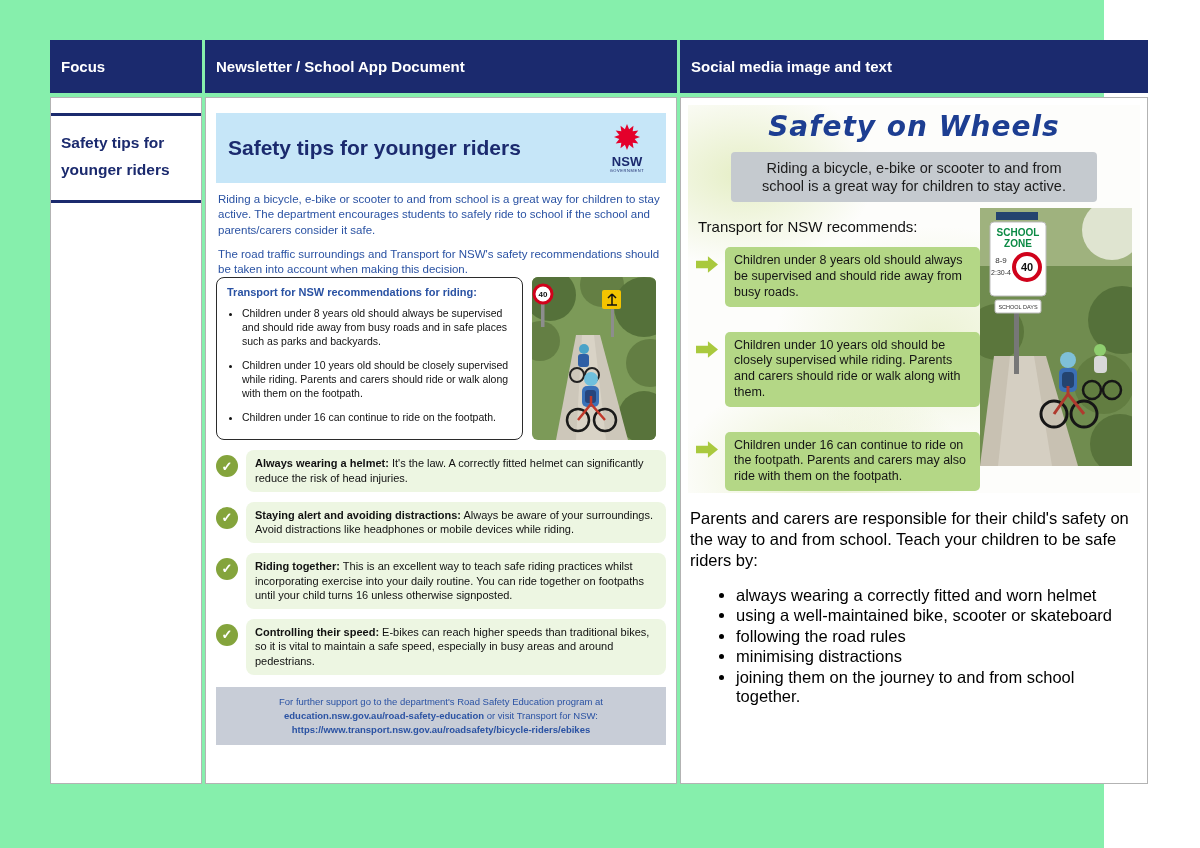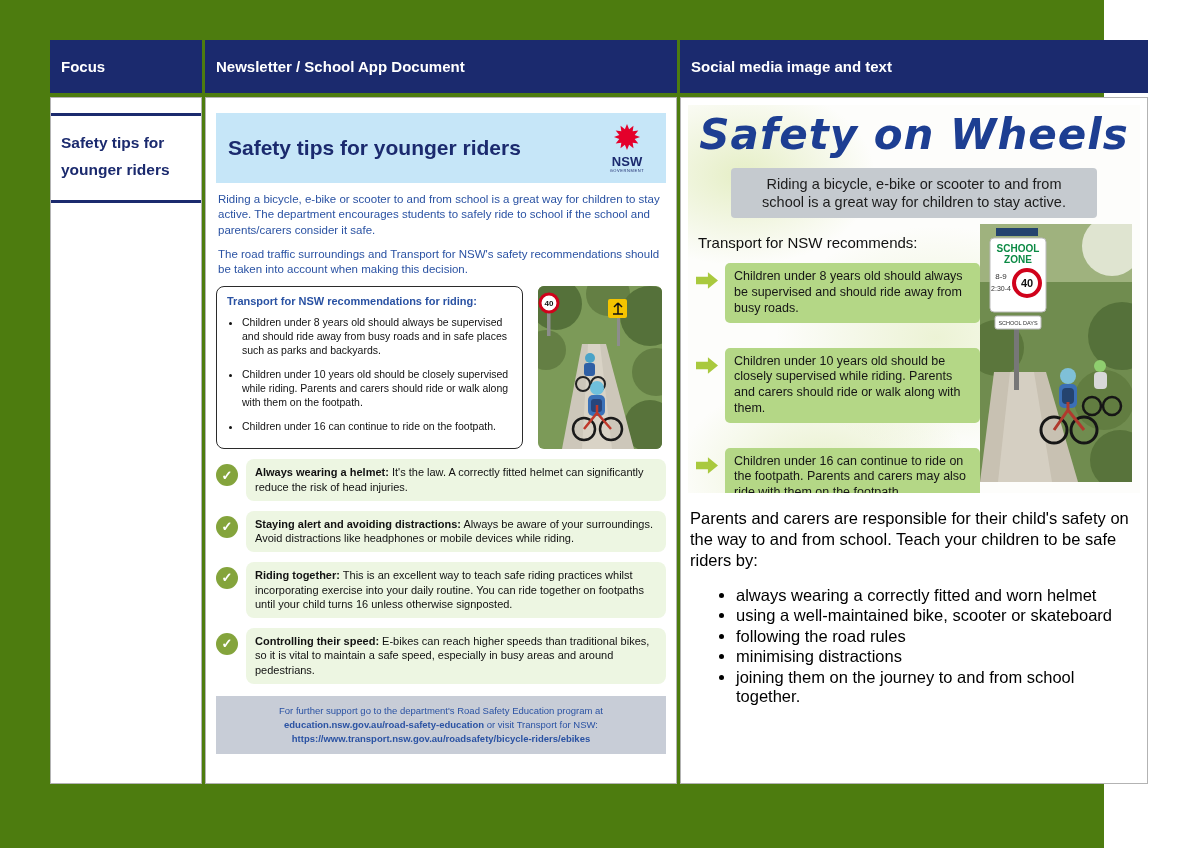--- a/index.html
+++ b/index.html
@@ -1,18 +1,18 @@
 <!DOCTYPE html>
 <html><head>
 <meta charset="utf-8">
 <style>
   * { margin:0; padding:0; box-sizing:border-box; }
   html,body { width:1200px; height:848px; background:#fff; overflow:hidden;
               font-family:"Liberation Sans", sans-serif; }
-  .page { position:relative; width:1104px; height:848px; background:#4d7c0f; }
+  .page { position:relative; width:1104px; height:848px; background:#86efac; }
   .table { position:absolute; left:50px; top:40px; width:1098px; }
 
   
   .header-row { display:flex; gap:3px; }
   .h-cell { background:#1b2a6e; color:#fff; font-weight:bold; font-size:15px;
             height:53px; display:flex; align-items:center; padding:0 11px; }
   .h-focus { width:152px; }
   .h-news  { width:472px; }
   .h-social{ flex:1; }
 
@@ -31,21 +31,21 @@
   
   .banner { background:#c6e6f8; height:70px; display:flex; align-items:center;
             justify-content:space-between; padding:6px 12px; }
   .banner-title { color:#1b2a6e; font-weight:bold; font-size:21px; }
   .nsw-logo { width:46px; text-align:center; line-height:1; margin-right:4px; }
   .nsw-word { color:#1b2a6e; font-weight:bold; font-size:13px; margin-top:1px; }
   .nsw-gov  { color:#1b2a6e; font-size:4px; letter-spacing:.6px; margin-top:1px; }
 
   .blue-para { color:#2a52a3; font-size:11.5px; line-height:1.33; margin:9px 2px 0; }
 
-  .rec-row { display:flex; gap:15px; margin-top:9px; }
+  .rec-row { display:flex; gap:9px; }
   .rec-box { width:307px; border:1.5px solid #2b2b2b; border-radius:8px; padding:8px 10px 2px; }
   .rec-box h4 { color:#2a52a3; font-size:11px; margin-bottom:9px; }
   .rec-box ul { list-style:disc; padding-left:15px; }
   .rec-box li { font-size:10.5px; color:#111; line-height:1.32; margin-bottom:10px; }
 
   .news-photo { width:124px; height:163px; border-radius:6px; overflow:hidden; flex:none; }
   .news-photo svg { display:block; }
 
   .teach { color:#2a52a3; font-size:13.5px; font-weight:bold; margin:17px 2px 2px; }
 
@@ -60,21 +60,21 @@
                 font-size:9.5px; color:#2a52a3; line-height:1.5; }
   .link { font-weight:bold; cursor:pointer; }
 
   
   .social-image { position:relative; height:388px; overflow:hidden;
       background:
         radial-gradient(ellipse 190px 130px at 12% 18%, rgba(169,201,62,.28), transparent 70%),
         radial-gradient(ellipse 230px 160px at 55% 60%, rgba(169,201,62,.20), transparent 70%),
         radial-gradient(ellipse 210px 140px at 30% 95%, rgba(169,201,62,.25), transparent 70%),
         #fdfdfb; }
-  .sw-title { text-align:center; padding-top:5px; font-size:42px; font-weight:bold;
+  .sw-title { text-align:center; padding-top:5px; font-size:28px; font-weight:bold;
               font-style:italic; letter-spacing:1px; color:#1d3e92;
               font-family:"DejaVu Sans", sans-serif; }
   .sw-subtitle { width:366px; margin:9px auto 0; background:#c5cacf; border-radius:4px;
                  padding:7px 14px; font-size:14.5px; color:#1c1c1c; text-align:center;
                  line-height:1.25; }
   .sw-main { display:flex; margin-top:10px; padding:0 8px; }
   .sw-left { flex:1; }
   .sw-label { font-size:15px; color:#101010; margin:6px 0 12px 2px; }
   .sw-item { display:flex; gap:7px; margin-bottom:25px; }
   .sw-item svg { flex:none; margin-top:9px; }

